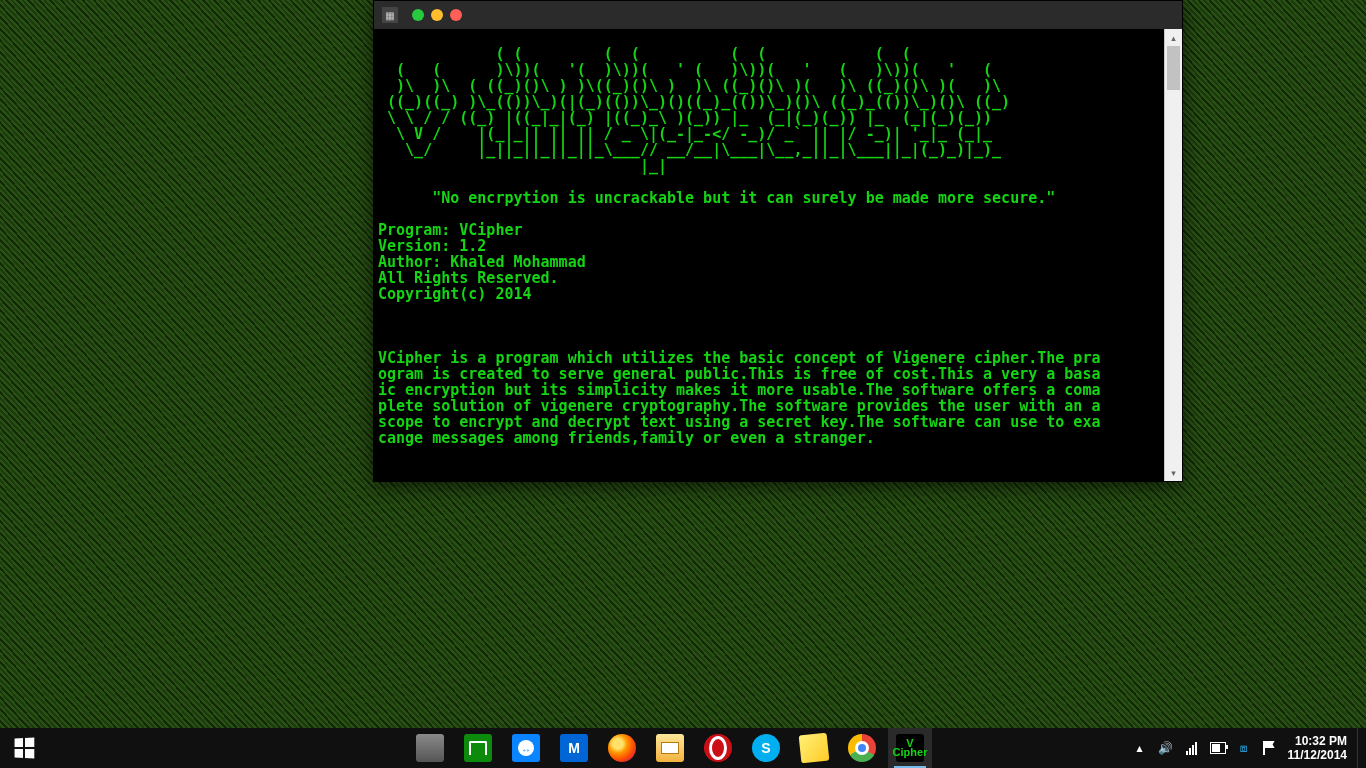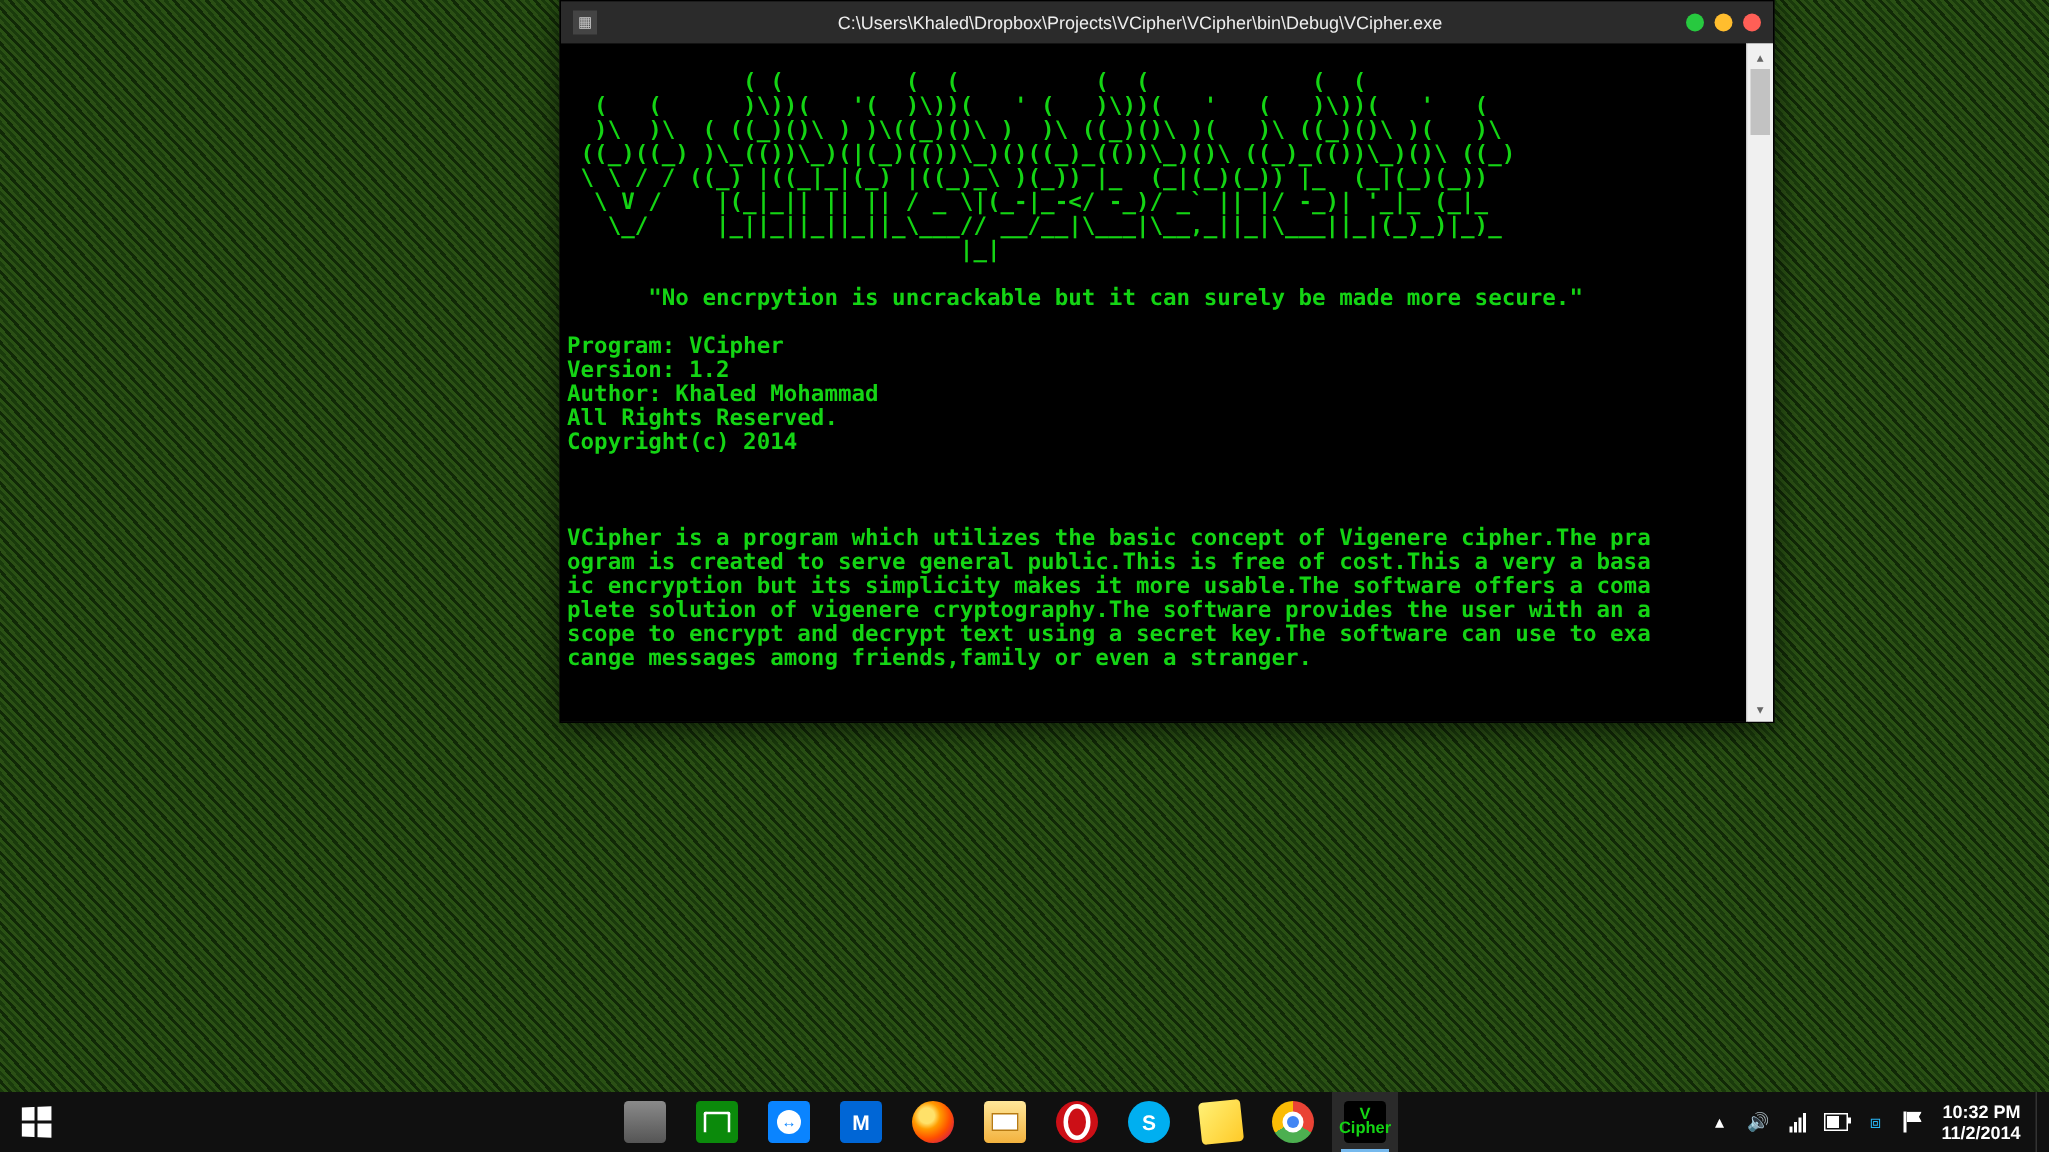--- a/index.html
+++ b/index.html
@@ -106,21 +106,20 @@
   .flag::before{content:"";position:absolute;left:0;top:0;width:10px;height:7px;background:#fff;clip-path:polygon(0 0,100% 0,80% 50%,100% 100%,0 100%);}
 </style>
 </head>
 <body>
 
 <div class="desktop"></div>
 
 <div class="win">
   <div class="titlebar">
     <span class="icon">▦</span>
-    <span class="title">C:\Users\Khaled\Dropbox\Projects\VCipher\VCipher\bin\Debug\VCipher.exe</span>
     <div class="dots">
       <span class="dot min"></span>
       <span class="dot max"></span>
       <span class="dot close"></span>
     </div>
   </div>
   <div class="client">
     <pre class="term" id="term">             ( (         (  (          (  (            (  (           
   (   (      )\))(   '(  )\))(   ' (   )\))(   '   (   )\))(   '   (  
   )\  )\  ( ((_)()\ ) )\((_)()\ )  )\ ((_)()\ )(   )\ ((_)()\ )(   )\ 
@@ -223,16 +222,16 @@
           <span class="fill"></span>
         </span>
     </span>
     <span class="ti" style="color:#29b6f6">⧈</span>
     <span class="ti">
         <span class="flag"></span>
       </span>
   </div>
   <div class="clock">
     <div>10:32 PM</div>
-    <div>11/2/2014</div>
+    <div>11/12/2014</div>
   </div>
   <div class="showdesk"></div>
 </div>
 
 </body></html>

